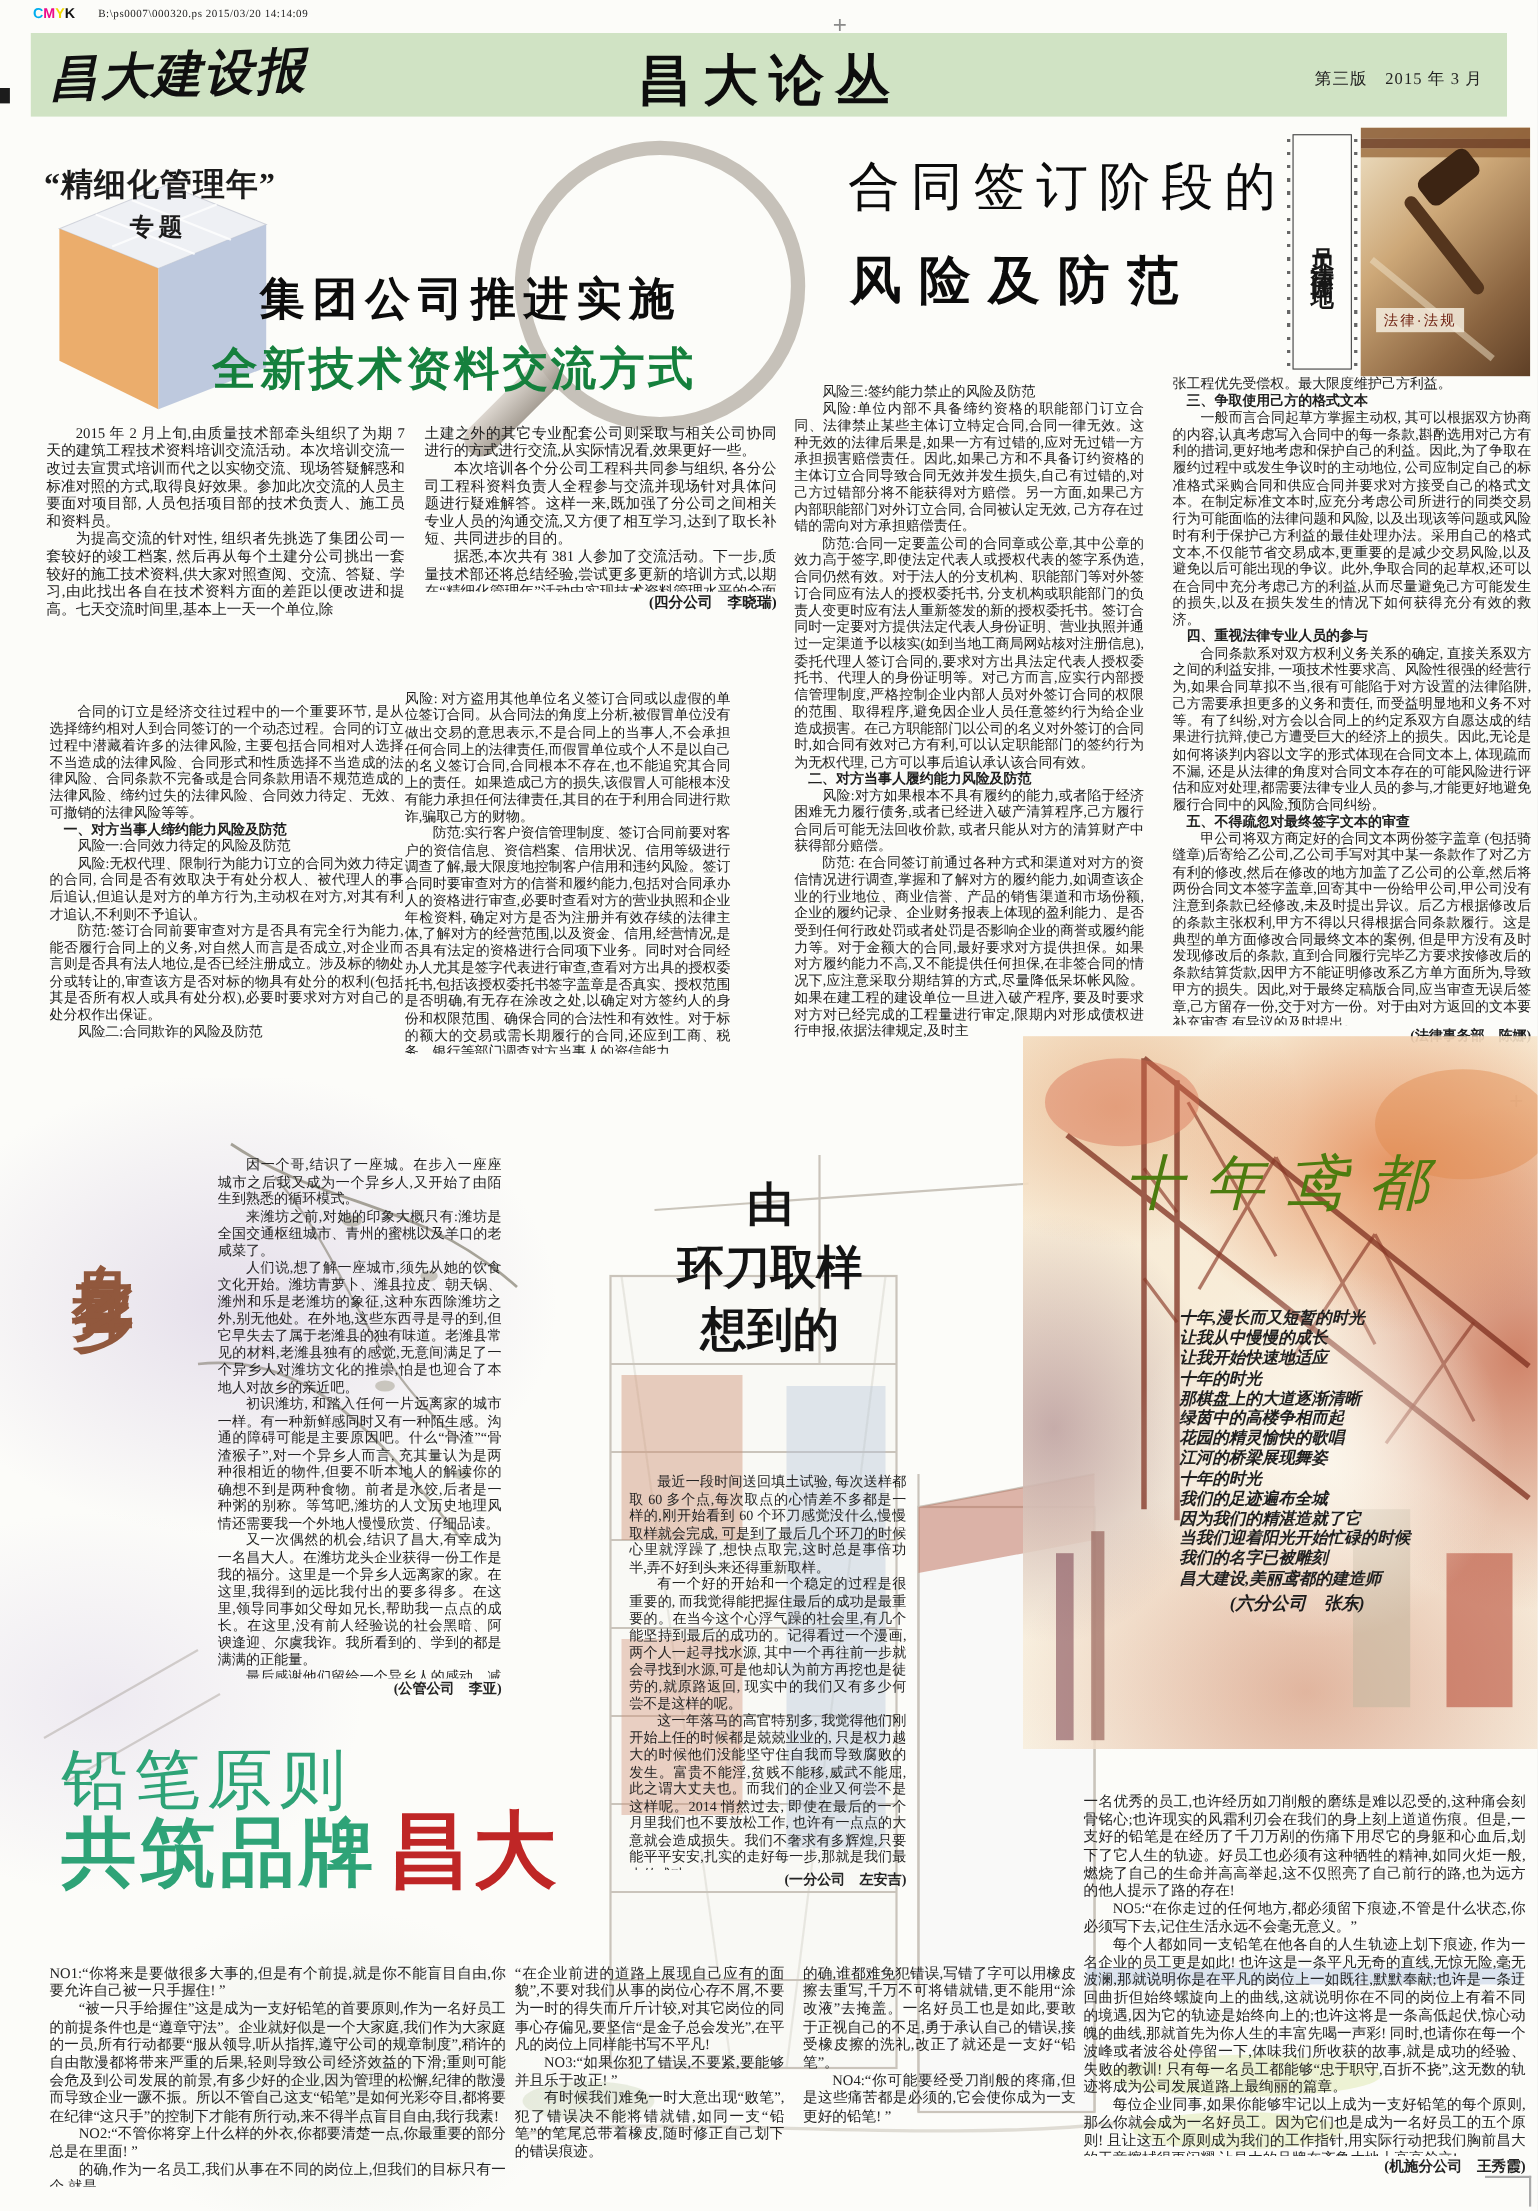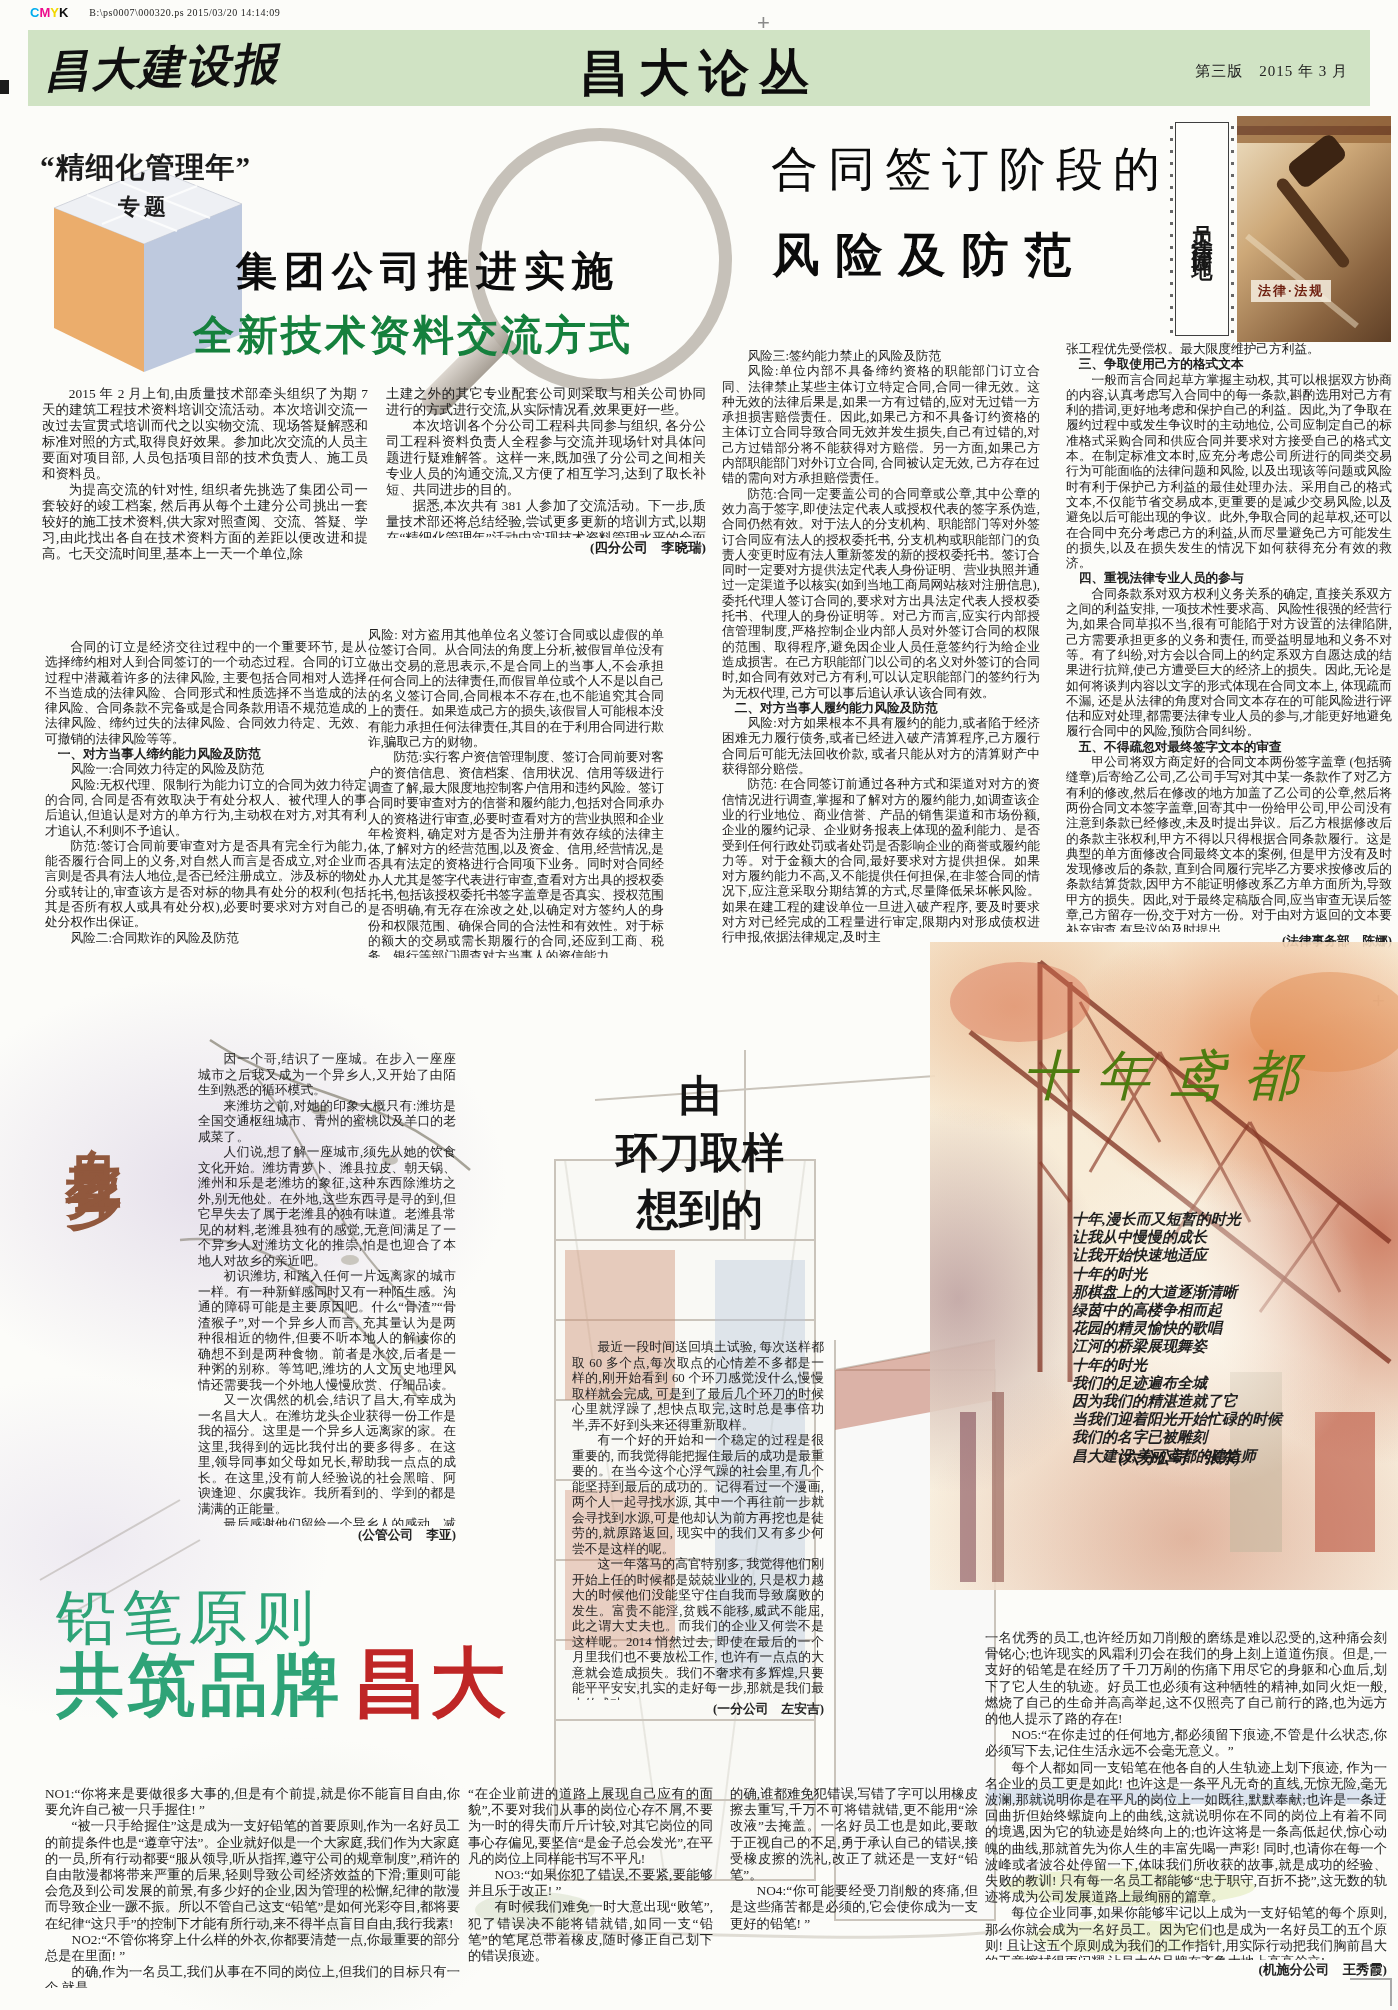--- a/index.html
+++ b/index.html
@@ -44,21 +44,21 @@
   .l-head2{left:690px;top:224px;width:480px;text-align:center;font-size:47px;font-weight:900;letter-spacing:16px;color:#0b0b0b;}
   .law-badge{left:1175px;top:116px;width:216px;height:230px;}
   .law-frame{position:absolute;left:0;top:6px;width:52px;height:212px;border:1px solid #3f3f3f;background:#fdfdfa;
              display:flex;align-items:center;justify-content:center;}
   .law-frame::before,.law-frame::after{content:"";position:absolute;top:2px;bottom:2px;width:3px;
              background:repeating-linear-gradient(0deg,#666 0 3px,transparent 3px 12px);}
   .law-frame::before{left:-6px;} .law-frame::after{right:-6px;}
   .law-vtext{writing-mode:vertical-rl;font-size:21px;font-weight:900;letter-spacing:7px;color:#171717;}
   .law-photo{position:absolute;left:62px;top:0;width:154px;height:226px;
              background:linear-gradient(135deg,#efe2c6 0%,#cda878 38%,#8a6440 75%,#5e3f26 100%);}
-  .law-label{position:absolute;left:76px;top:164px;font-size:13px;font-weight:bold;color:#6e1f0f;
+  .law-label{position:absolute;left:76px;top:164px;font-size:13px;font-weight:normal;color:#6e1f0f;
              background:rgba(246,238,224,.85);padding:2px 7px;letter-spacing:2px;}
   .l-col{font-size:12.7px;line-height:15.3px;color:#202020;}
 
   
   .pp{margin:0;text-indent:2em;text-align:justify;}
   .pp.hd{font-weight:bold;text-indent:1em;}
   .pp.cont{text-indent:0;}
   .poemcol .pp{text-indent:0;text-align:left;}
 
   
@@ -288,21 +288,21 @@
     <div>想到的</div>
   </div>
   <div class="abs newscol b-col" style="left:572px;top:1316px;width:252px;height:360px;">
       <div class="pp">最近一段时间送回填土试验, 每次送样都取 60 多个点,每次取点的心情差不多都是一样的,刚开始看到 60 个环刀感觉没什么,慢慢取样就会完成, 可是到了最后几个环刀的时候心里就浮躁了,想快点取完,这时总是事倍功半,弄不好到头来还得重新取样。</div>
       <div class="pp">有一个好的开始和一个稳定的过程是很重要的, 而我觉得能把握住最后的成功是最重要的。在当今这个心浮气躁的社会里,有几个能坚持到最后的成功的。记得看过一个漫画,两个人一起寻找水源, 其中一个再往前一步就会寻找到水源,可是他却认为前方再挖也是徒劳的,就原路返回, 现实中的我们又有多少何尝不是这样的呢。</div>
       <div class="pp">这一年落马的高官特别多, 我觉得他们刚开始上任的时候都是兢兢业业的, 只是权力越大的时候他们没能坚守住自我而导致腐败的发生。富贵不能淫,贫贱不能移,威武不能屈,此之谓大丈夫也。而我们的企业又何尝不是这样呢。2014 悄然过去, 即使在最后的一个月里我们也不要放松工作, 也许有一点点的大意就会造成损失。我们不奢求有多辉煌,只要能平平安安,扎实的走好每一步,那就是我们最大的成功。</div>
     </div>
   <div class="abs b-byline b-col" style="left:572px;top:1678px;width:252px;">(一分公司　左安吉)</div>
 
   <div class="abs poem-title">十年鸢都</div>
-  <div class="abs newscol poemcol" style="left:1072px;top:1190px;width:290px;height:258px;margin-top:20px;">
+  <div class="abs newscol poemcol" style="left:1072px;top:1190px;width:290px;height:258px;">
       <div class="pp">十年,漫长而又短暂的时光</div>
       <div class="pp">让我从中慢慢的成长</div>
       <div class="pp">让我开始快速地适应</div>
       <div class="pp">十年的时光</div>
       <div class="pp">那棋盘上的大道逐渐清晰</div>
       <div class="pp">绿茵中的高楼争相而起</div>
       <div class="pp">花园的精灵愉快的歌唱</div>
       <div class="pp">江河的桥梁展现舞姿</div>
       <div class="pp">十年的时光</div>
       <div class="pp">我们的足迹遍布全城</div>

